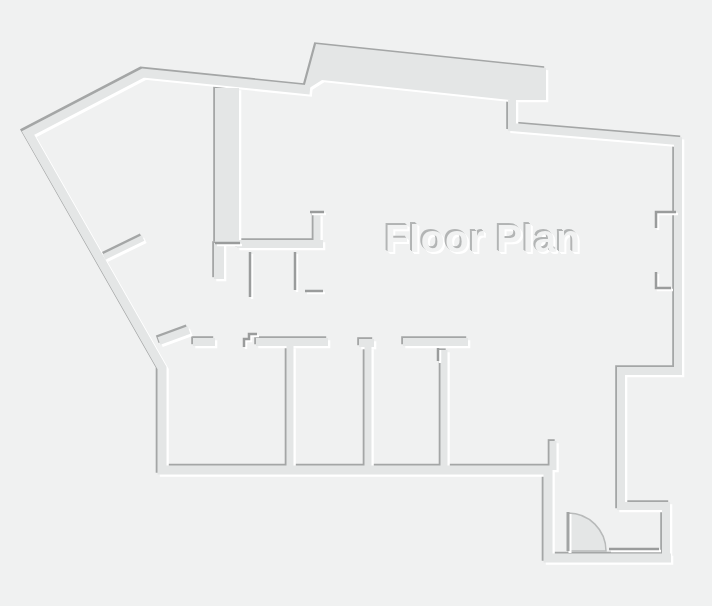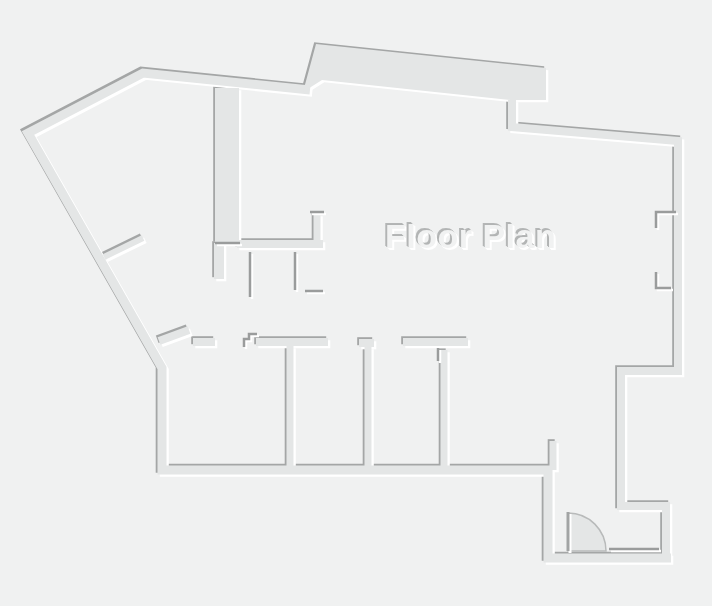--- a/index.html
+++ b/index.html
@@ -4,21 +4,21 @@
 <style>
   html,body { margin:0; padding:0; background:#f0f1f1; }
   .canvas {
     position:relative; width:712px; height:606px;
     background:#f0f1f1; overflow:hidden;
     font-family:"Liberation Sans", sans-serif;
   }
   .plan-svg { position:absolute; left:0; top:0; }
   .plan-title {
     position:absolute; left:385px; top:219px;
-    font-size:34px; font-weight:bold; letter-spacing:0.5px; line-height:1;
+    font-size:39px; font-weight:bold; letter-spacing:0.5px; line-height:1;
     color:#f1f2f2; white-space:nowrap; user-select:none;
     text-shadow:
       -1px -1px 0 #b2b4b4, -2px -2px 0 #b4b6b6,
        1px  1px 0 #ffffff,  2px  2px 0 #ffffff;
   }
 </style>
 </head>
 <body>
 
 <div class="canvas">

